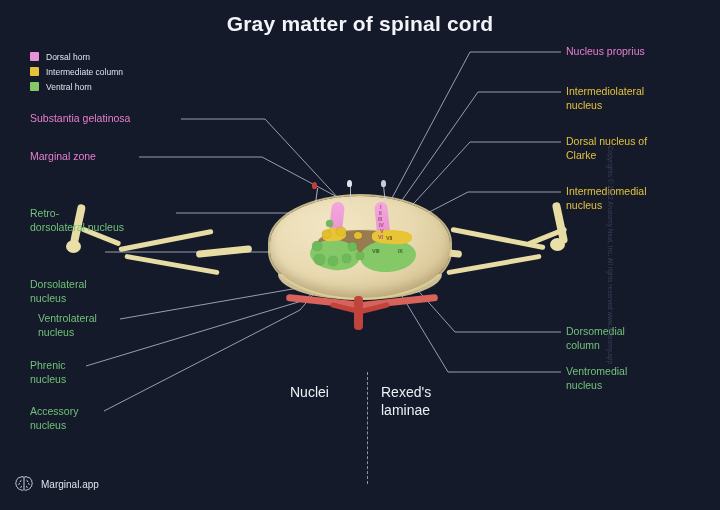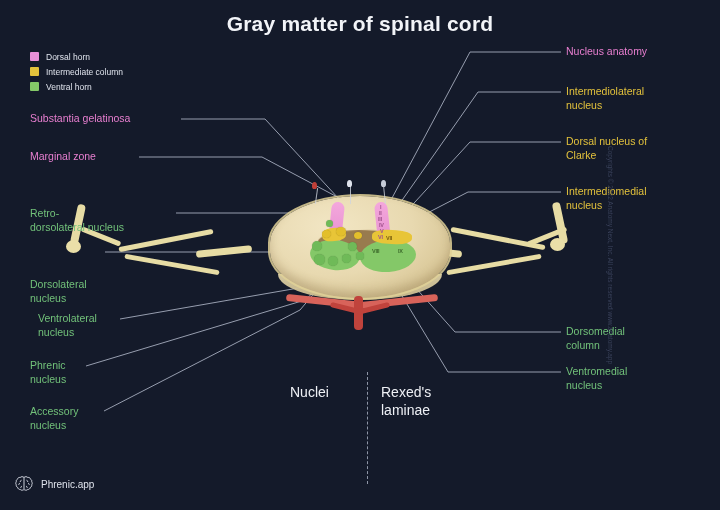--- a/index.html
+++ b/index.html
@@ -347,21 +347,21 @@
 dorsolateral nucleus</div>
   <div class="label green" style="left:30px; top:246px;margin-top:32px;">Dorsolateral
 nucleus</div>
   <div class="label green" style="left:30px; top:312px;margin-left:8px;">Ventrolateral
 nucleus</div>
   <div class="label green" style="left:30px; top:359px;">Phrenic
 nucleus</div>
   <div class="label green" style="left:30px; top:405px;">Accessory
 nucleus</div>
 
-  <div class="label pink right" style="left:566px; top:45px;">Nucleus anatomy</div>
+  <div class="label pink right" style="left:566px; top:45px;">Nucleus proprius</div>
   <div class="label gold right" style="left:566px; top:85px;">Intermediolateral
 nucleus</div>
   <div class="label gold right" style="left:566px; top:135px;">Dorsal nucleus of
 Clarke</div>
   <div class="label gold right" style="left:566px; top:185px;">Intermediomedial
 nucleus</div>
   <div class="label green right" style="left:566px; top:325px;">Dorsomedial
 column</div>
   <div class="label green right" style="left:566px; top:365px;">Ventromedial
 nucleus</div>
@@ -374,18 +374,18 @@
   <div id="brand">
     <svg width="20" height="20" viewBox="0 0 24 24">
       <g fill="none" stroke="#dfe3ec" stroke-width="1.1">
         <path d="M12 4.2c-1.3-1.3-3.4-1.3-4.6 0-1.5-.4-3 .6-3.3 2.1-1.2.5-1.8 1.9-1.3 3.1-.9 1-.9 2.6 0 3.6-.4 1.3.3 2.7 1.6 3.1.2 1.5 1.6 2.6 3.1 2.4.9 1.1 2.5 1.3 3.6.4"></path>
         <path d="M12 4.2c1.3-1.3 3.4-1.3 4.6 0 1.5-.4 3 .6 3.3 2.1 1.2.5 1.8 1.9 1.3 3.1.9 1 .9 2.6 0 3.6.4 1.3-.3 2.7-1.6 3.1-.2 1.5-1.6 2.6-3.1 2.4-.9 1.1-2.5 1.3-3.6.4"></path>
         <path d="M12 4.2v15.6"></path>
         <path d="M9 7.5c-1 .2-1.6 1-1.6 2M7 11c-.9.3-1.4 1.1-1.3 2M9.4 14.6c-.9.3-1.4 1.1-1.3 2"></path>
         <path d="M15 7.5c1 .2 1.6 1 1.6 2M17 11c.9.3 1.4 1.1 1.3 2M14.6 14.6c.9.3 1.4 1.1 1.3 2"></path>
       </g>
     </svg>
-    <span id="brand-text">Phrenic.app</span>
+    <span id="brand-text">Marginal.app</span>
   </div>
 
   <div id="copyright">Copyrights © 2022 Anatomy Next, Inc. All rights reserved www.anatomy.app</div>
 
 </div>
 
 </body></html>

